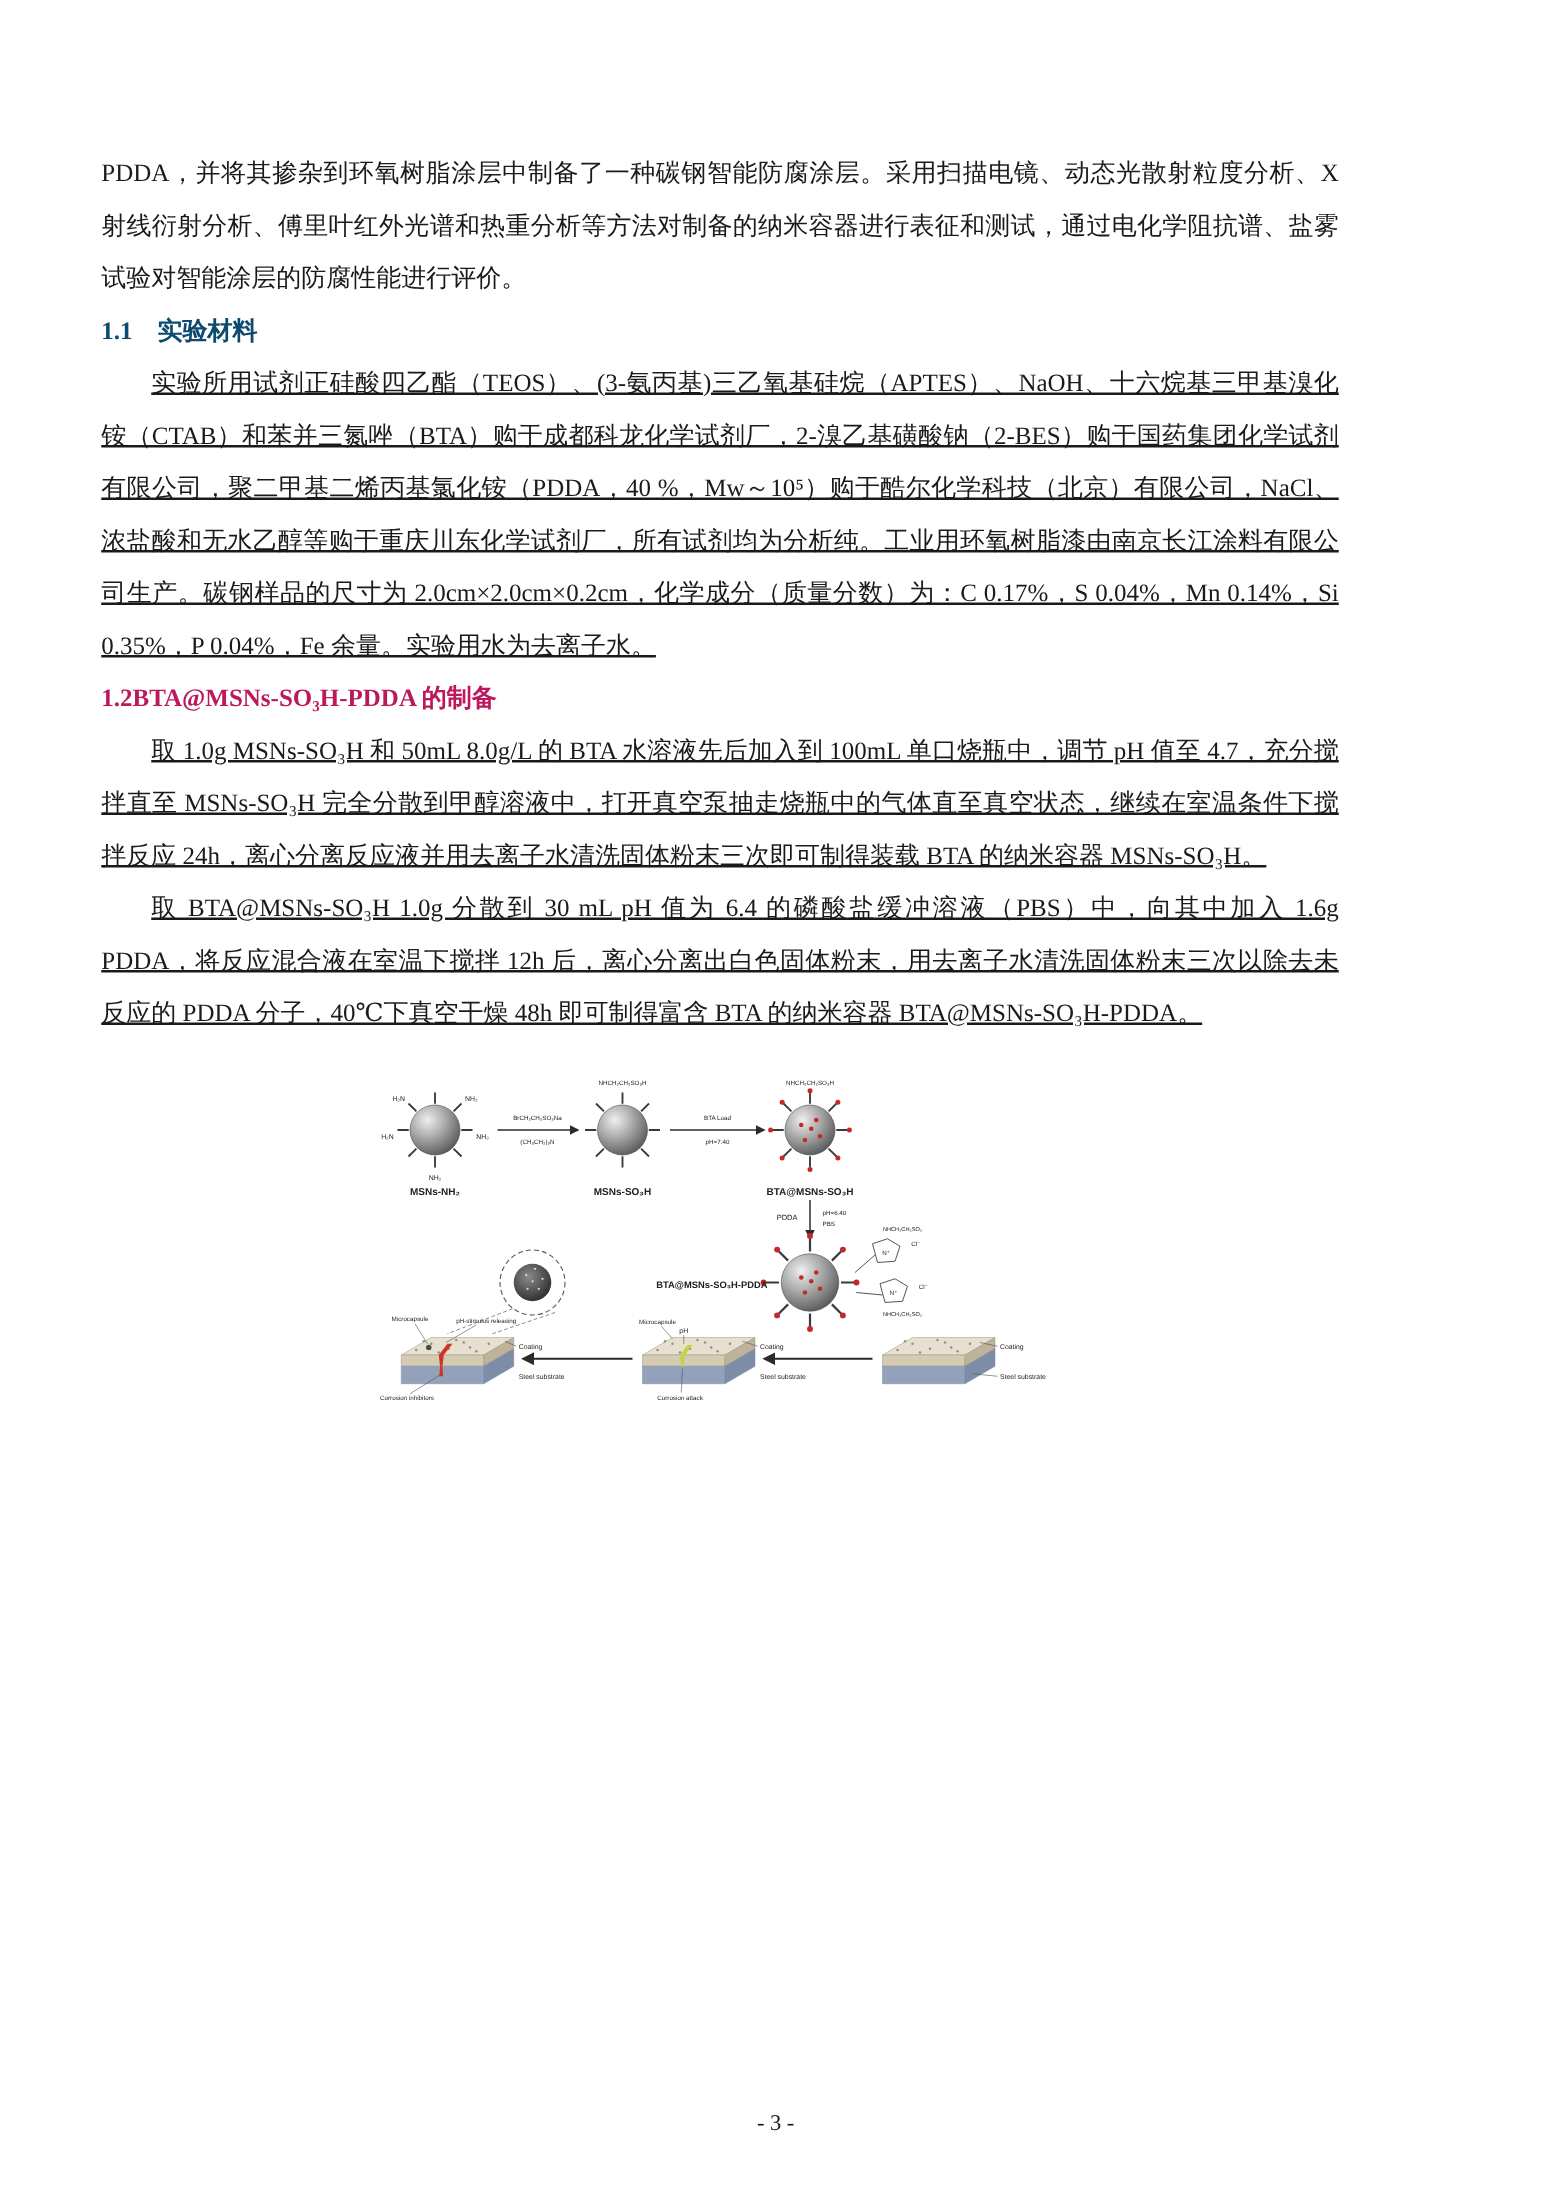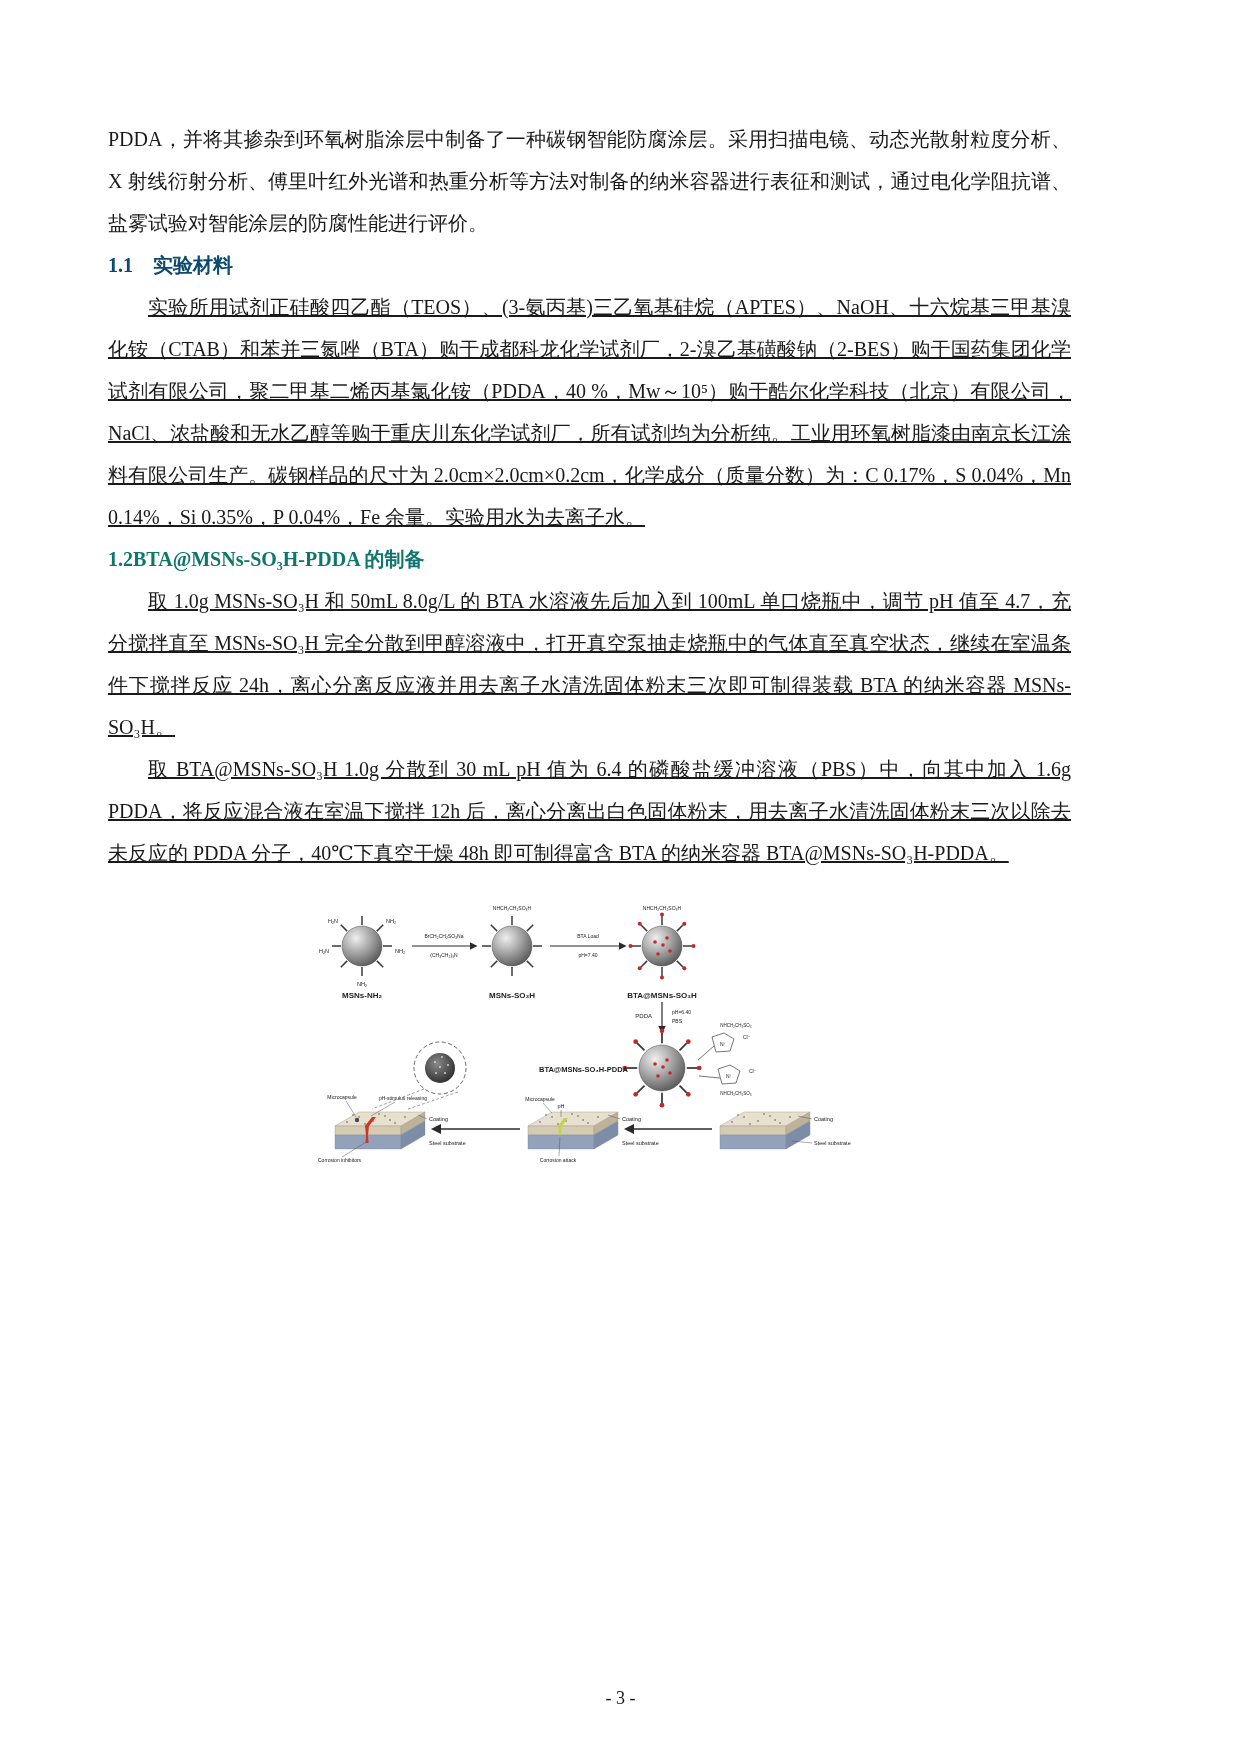--- a/index.html
+++ b/index.html
@@ -2,21 +2,21 @@
 <html><head>
 <meta charset="utf-8">
 <style>
   * { margin:0; padding:0; box-sizing:border-box; }
   html,body { background:#ffffff; }
   body { width:1241px; font-family:"Liberation Serif","DejaVu Serif",serif; }
   .page {
     position:relative;
     width:1241px; height:1755px;
     background:#ffffff;
-    padding:118px 170px 0 108px;
+    padding:118px 170px 0 81px;
     color:#1a1a1a;
     overflow:hidden;
   }
   .body-text {
     font-size:20px;
     line-height:42px;
     text-align:justify;
     color:#1a1a1a;
   }
   .indent { text-indent:2em;text-decoration:underline; }
@@ -30,21 +30,21 @@
   .h2 {
     font-family:Liberation Serif, serif;
     font-size:20px; font-weight:bold;
     line-height:42px;
     color:#0c4a6e;
   }
   .h2-serif {
     font-family:"Liberation Serif","DejaVu Serif",serif;
     font-size:20px; font-weight:bold;
     line-height:42px;
-    color:#0f766e;
+    color:#be185d;
   }
   .figure { width:580px; margin:22px auto 0 auto; }
   .figure svg { display:block; }
   .figure svg text { font-family:"Liberation Sans","DejaVu Sans",sans-serif; fill:#222; }
   .t4 { font-size:4.5px; }
   .t5 { font-size:5px; }
   .t55 { font-size:5.5px; }
   .t6 { font-size:6px; }
   .t8 { font-size:8px; font-weight:bold; }
   .t75b { font-size:7.5px; font-weight:bold; }

